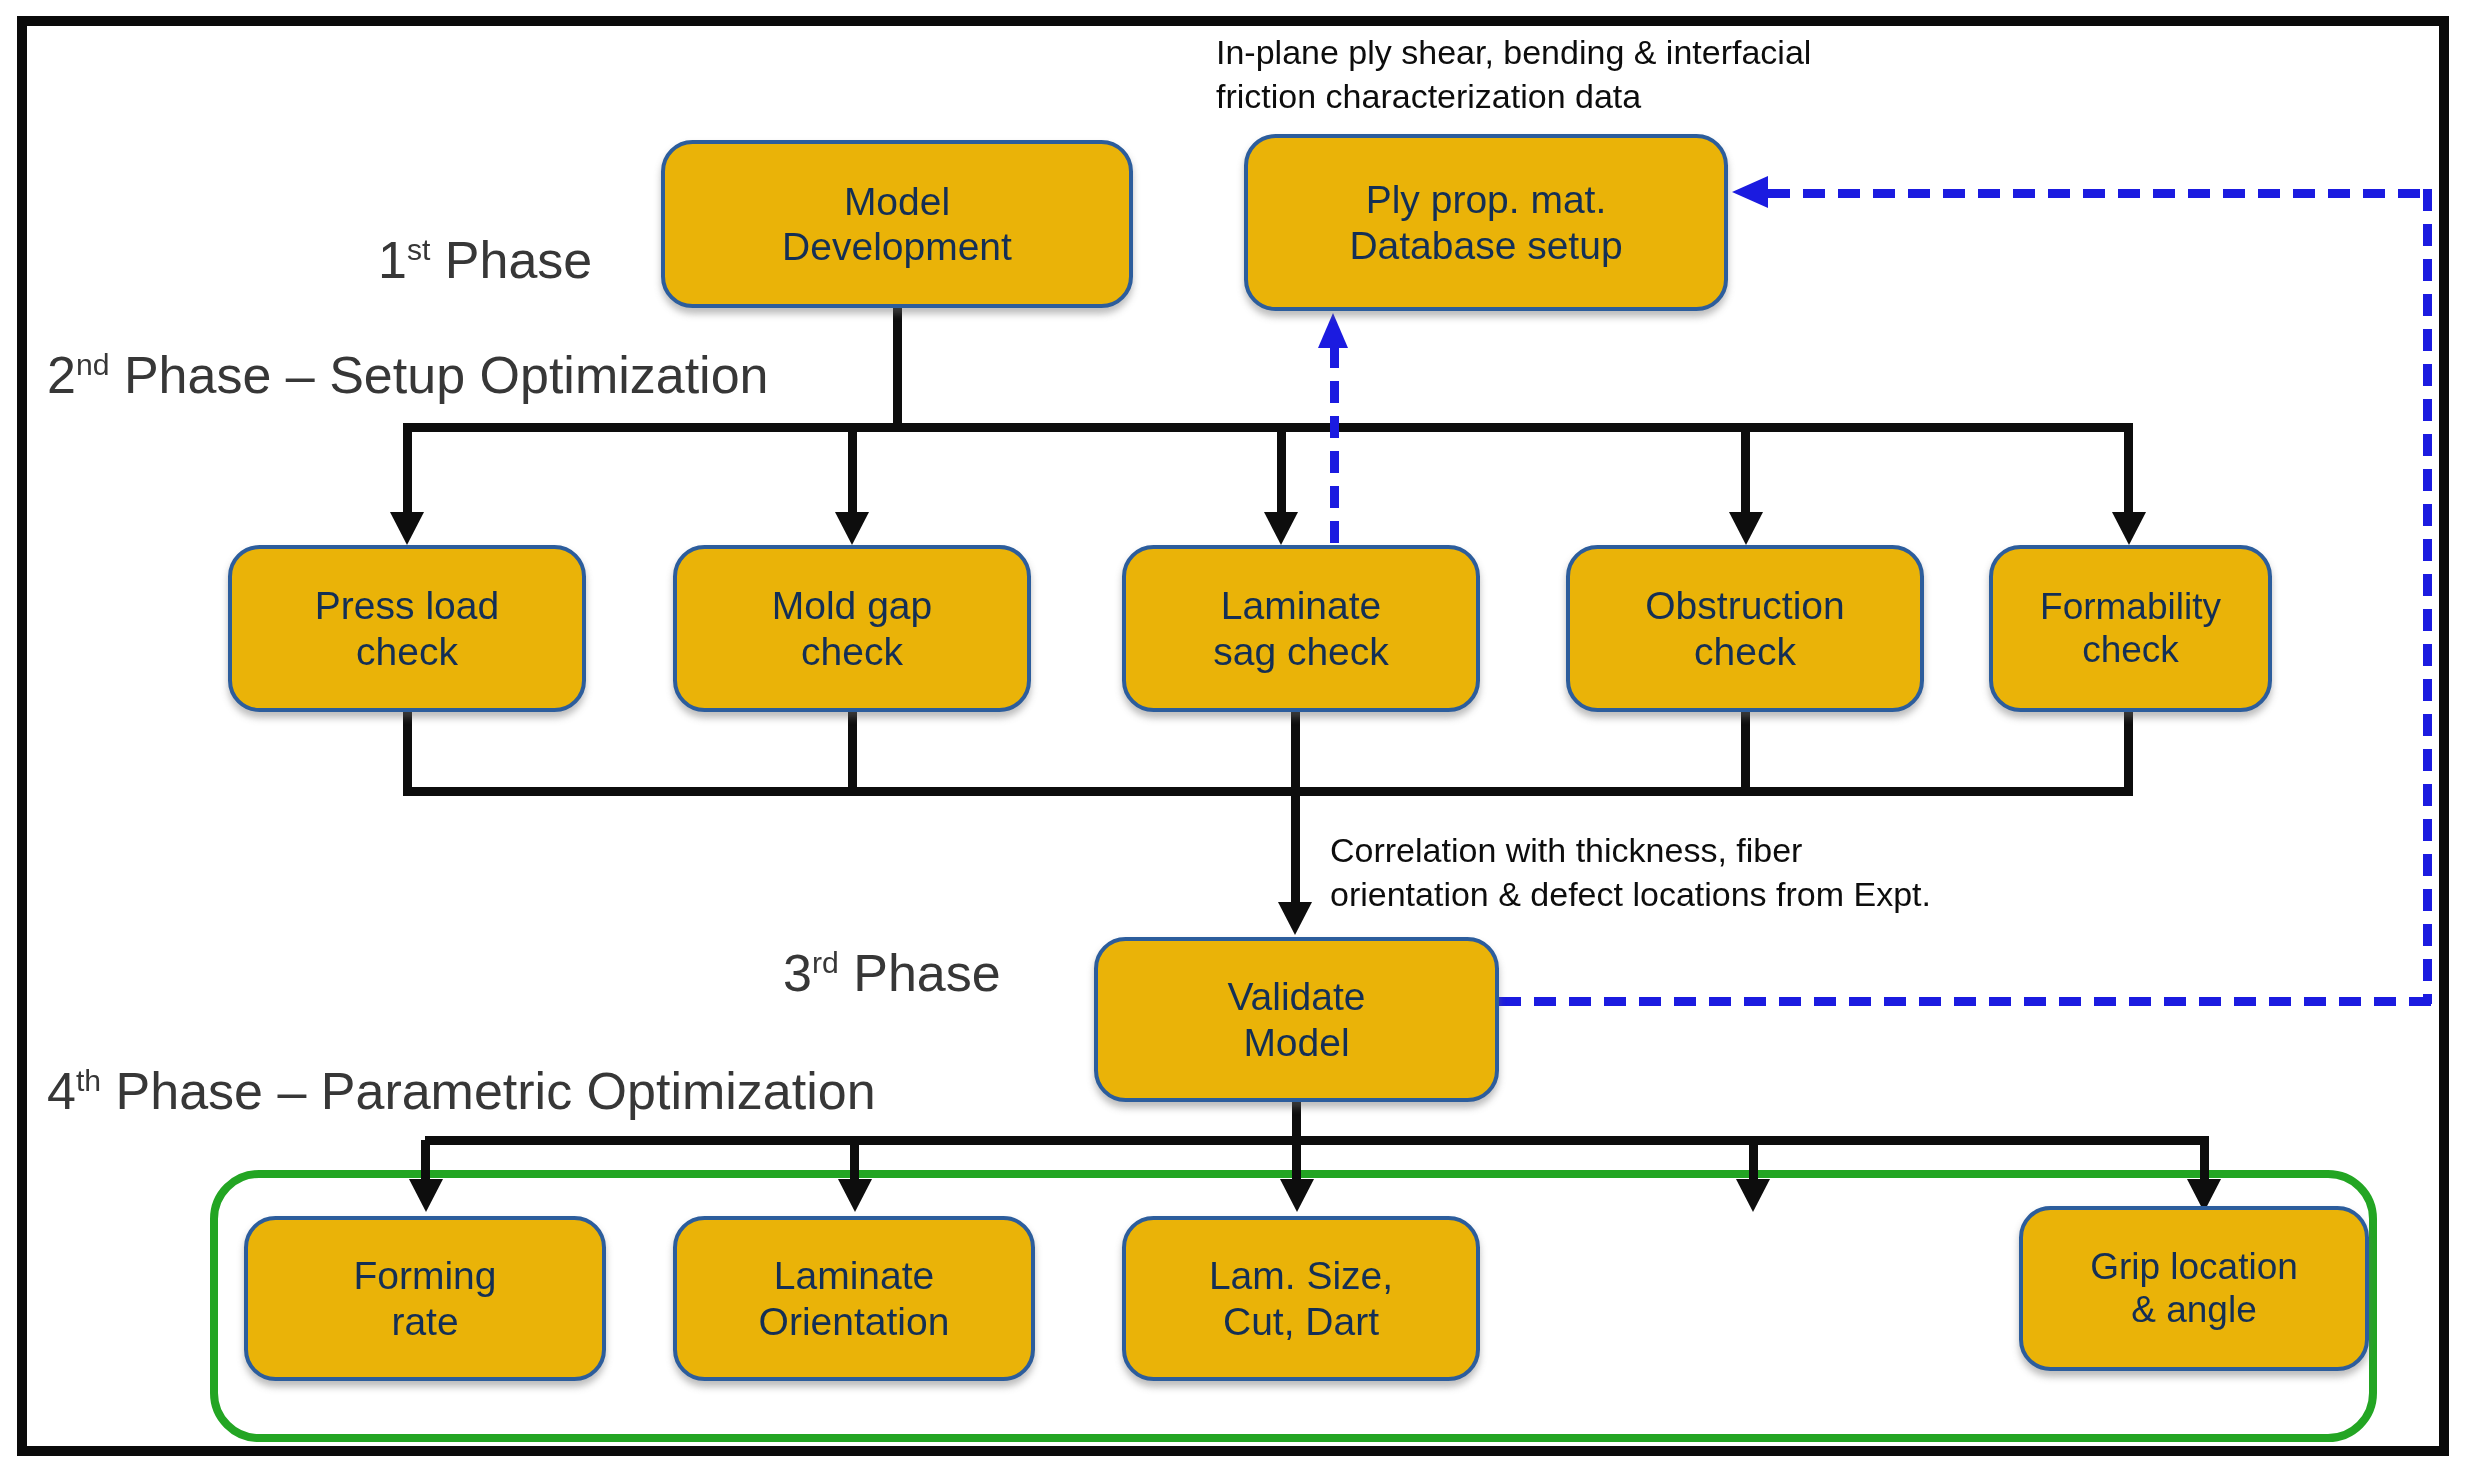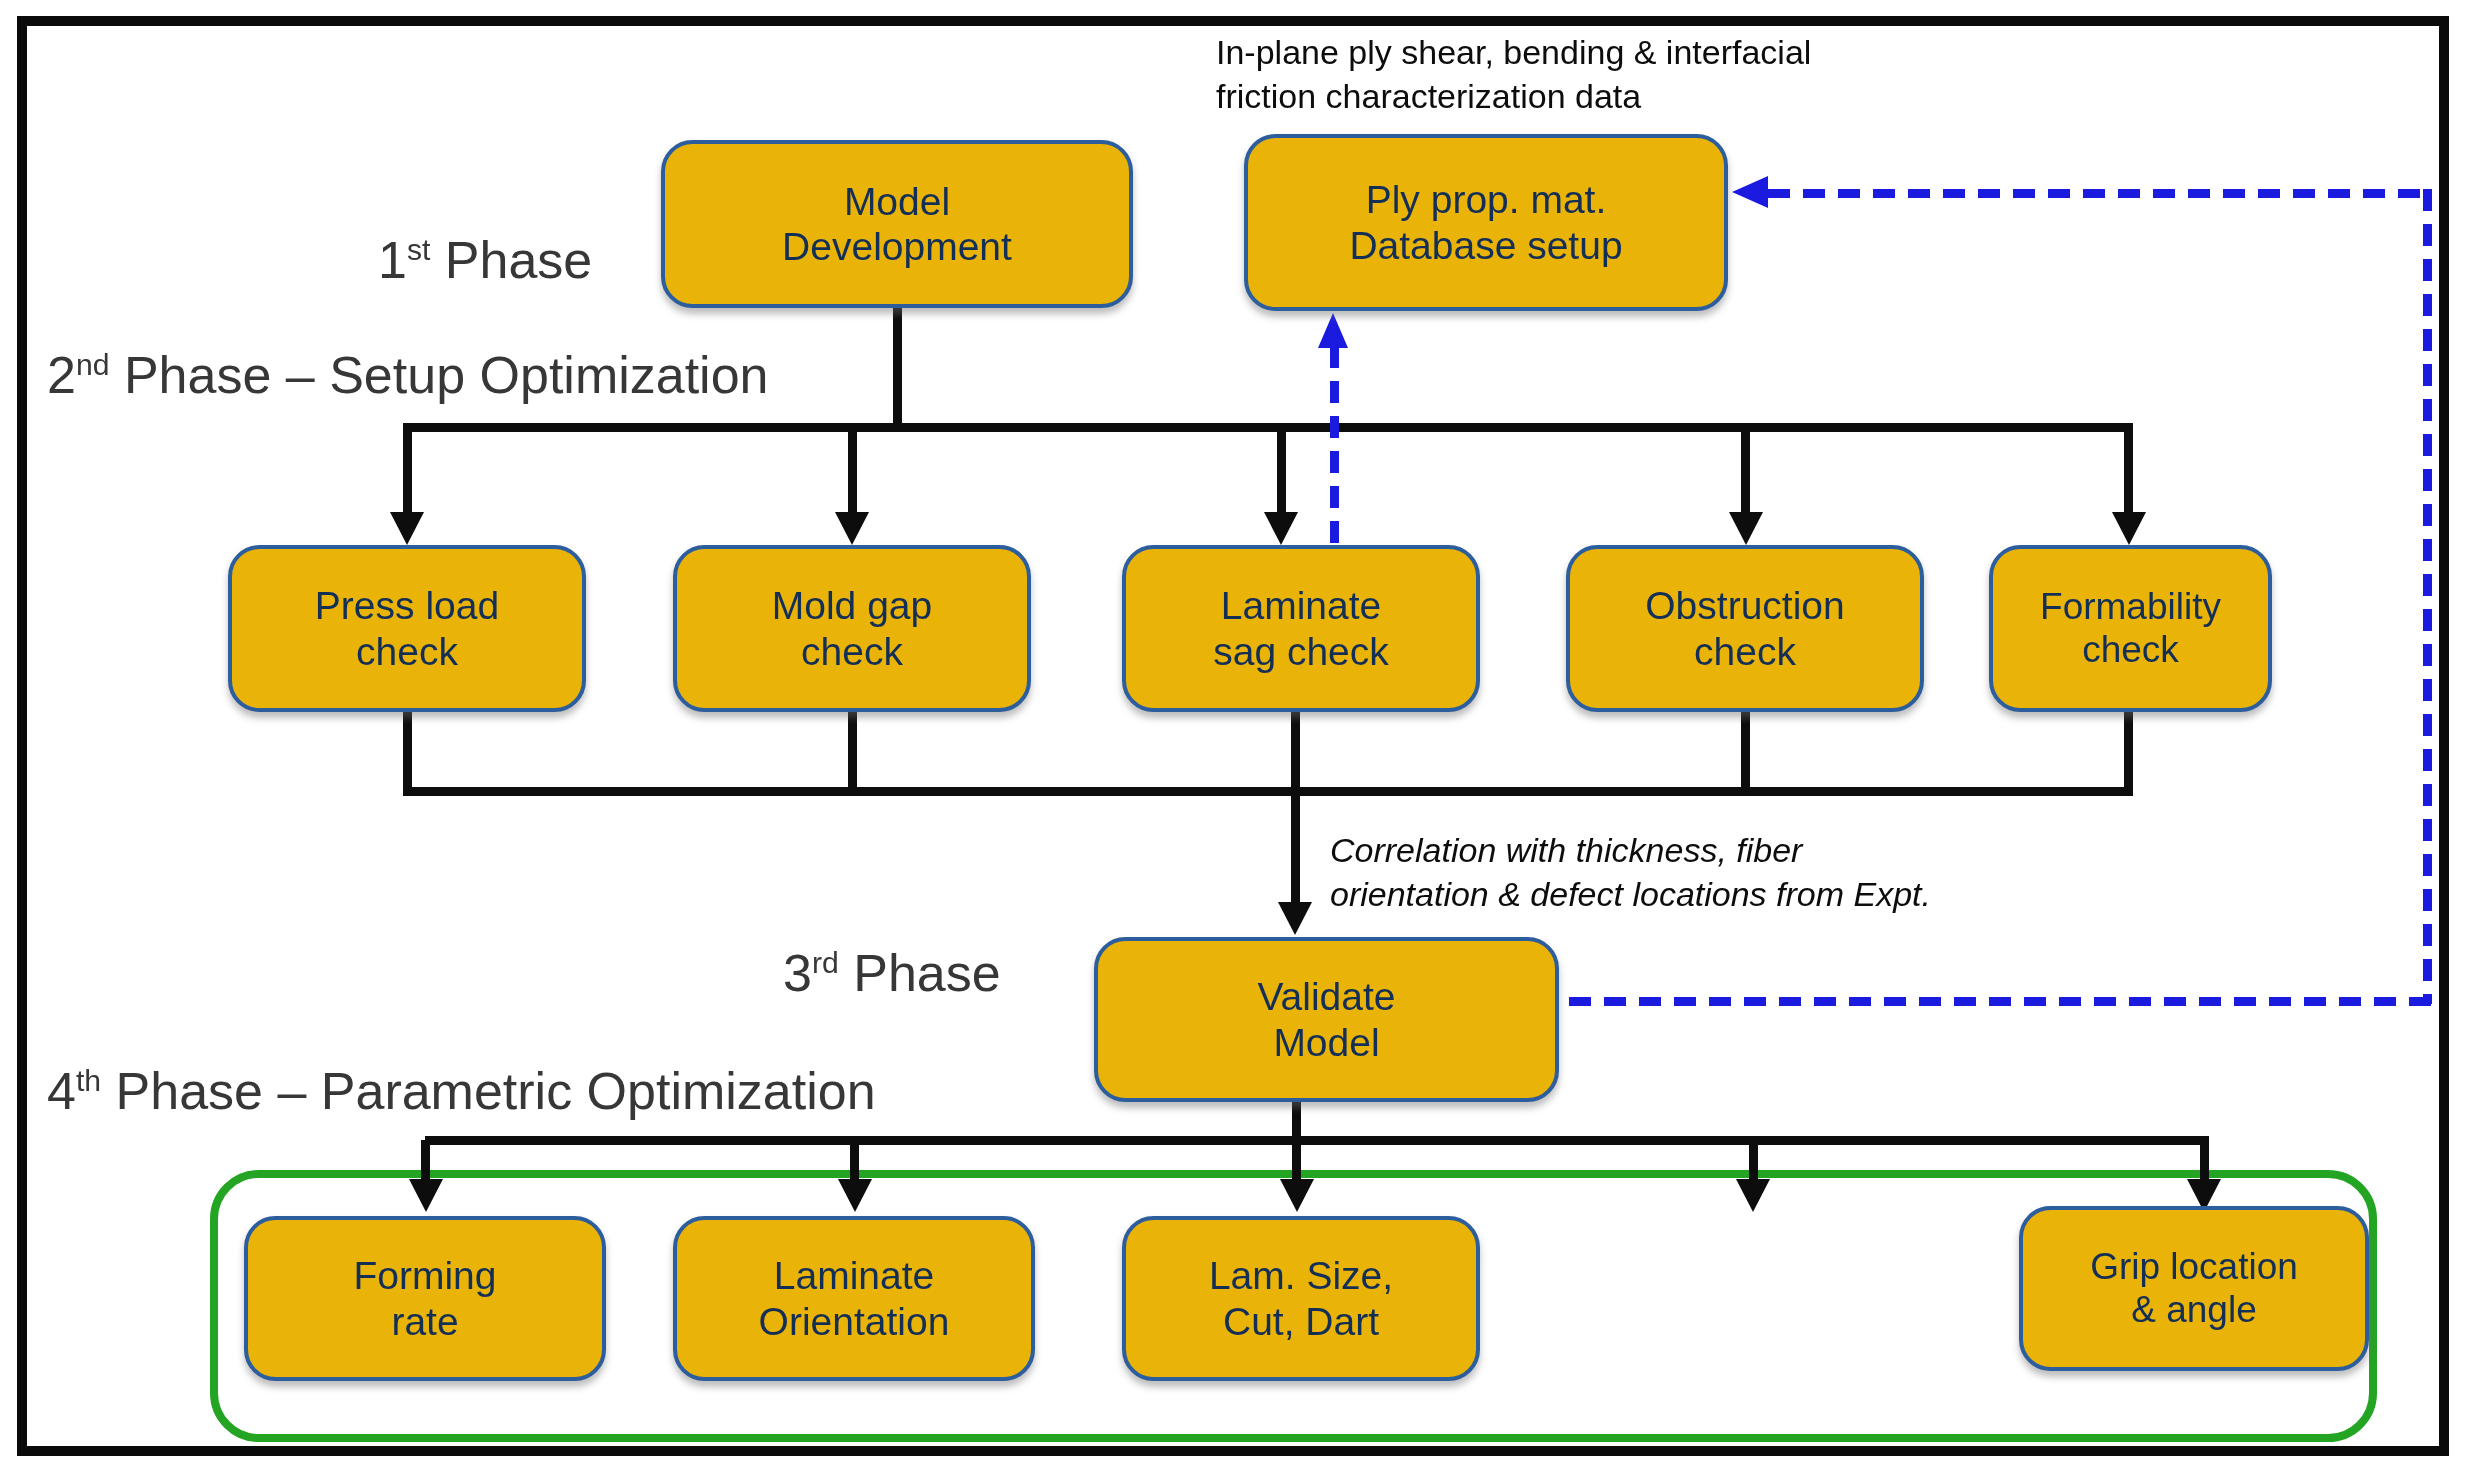--- a/index.html
+++ b/index.html
@@ -62,21 +62,21 @@
   </div>
 
   <div class="phase" style="left:783px;top:943px;">
     <span>3</span><span class="ord">rd</span><span> Phase</span>
   </div>
 
   <div class="phase" style="left:47px;top:1061px;">
     <span>4</span><span class="ord">th</span><span> Phase – Parametric Optimization</span>
   </div>
 
-  <div class="note" style="left:1330px;top:828px;font-style:italic;">Correlation with thickness, fiber
+  <div class="note" style="left:1330px;top:828px;">Correlation with thickness, fiber
 orientation &amp; defect locations from Expt.</div>
 
 
   <div class="groupbox"></div>
 
   <div class="vline" style="left:893px;top:305px;height:124px;"></div>
   <div class="hline" style="left:403px;top:423px;width:1730px;"></div>
 
   <div class="vline" style="left:403px;top:428px;height:85px;"></div>
   <div class="arr arr-down" style="left:390px;top:512px;"></div>
@@ -150,21 +150,21 @@
   </div>
   <div class="node" style="left:1566px;top:545px;width:358px;height:167px;">
     <span class="node-label">Obstruction
 check</span>
   </div>
   <div class="node" style="left:1989px;top:545px;width:283px;height:167px;font-size:37px;">
     <span class="node-label">Formability
 check</span>
   </div>
 
-  <div class="node" style="left:1094px;top:937px;width:465px;height:165px;">
+  <div class="node" style="left:1094px;top:937px;width:405px;height:165px;">
     <span class="node-label">Validate
 Model</span>
   </div>
 
   <div class="node" style="left:244px;top:1216px;width:362px;height:165px;">
     <span class="node-label">Forming
 rate</span>
   </div>
   <div class="node" style="left:673px;top:1216px;width:362px;height:165px;">
     <span class="node-label">Laminate

